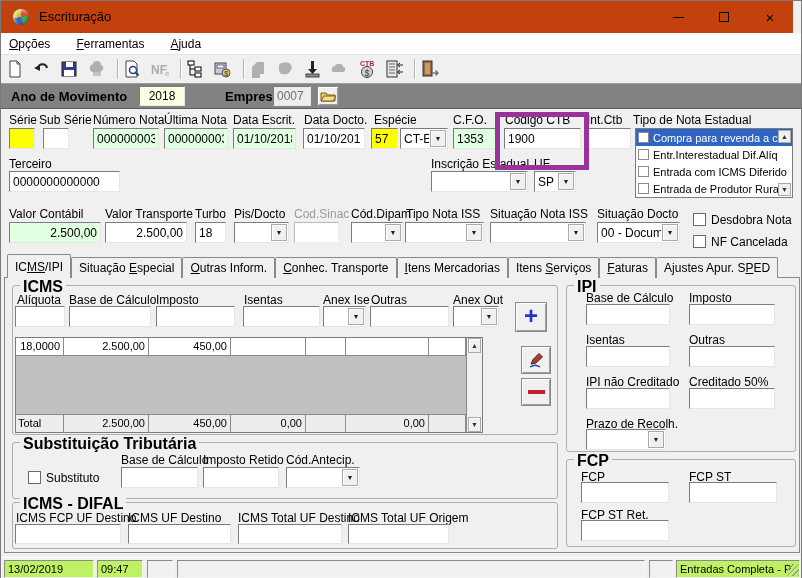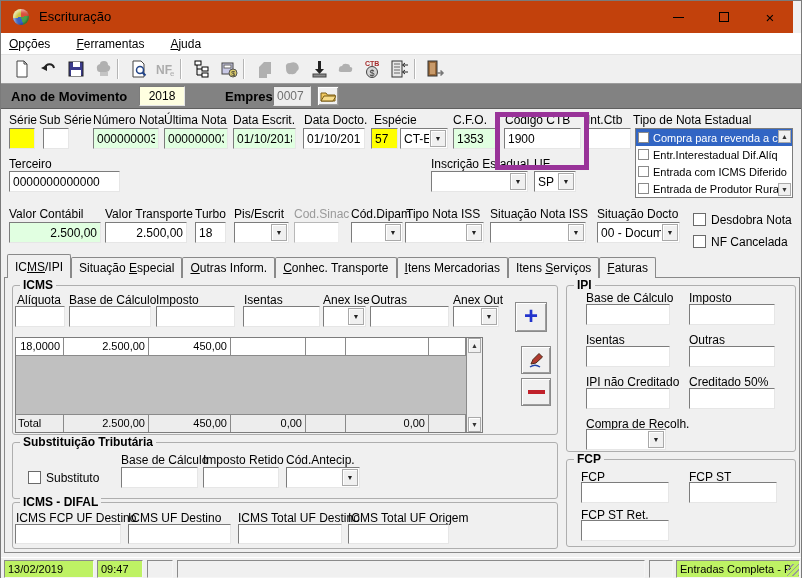--- a/index.html
+++ b/index.html
@@ -25,42 +25,42 @@
   .glyph-min { width:11px; height:0; border-bottom:1px solid #000; display:block; }
   .glyph-max { width:10px; height:10px; border:1px solid #000; display:block; }
   .glyph-close { font-size:15px; line-height:1; }
 
   
   .menubar { position:absolute; left:0; top:32px; width:800px; height:22px; background:#fff; border-bottom:1px solid #e3e3e3; display:flex; align-items:center; padding-left:8px; gap:26px; }
   .menu-item { font-size:12px; cursor:default; }
 
   
   .toolbar { position:absolute; left:0; top:54px; width:800px; height:28px; background:#f0f0f0; display:flex; align-items:center; padding-left:4px; }
-  .tbtn { width:27px; height:24px; display:flex; align-items:center; justify-content:flex-end; }
+  .tbtn { width:27px; height:24px; display:flex; align-items:center; justify-content:flex-start; }
   .tsep { width:1px; height:20px; background:#b5b5b5; margin:0 4px; box-shadow:1px 0 0 #fff; }
 
   
   .headerbar { position:absolute; left:0; top:82px; width:800px; height:26px; background:#828282; border-top:1px solid #9c9c9c; border-bottom:1px solid #5f5f5f; }
   .hlbl { position:absolute; font-weight:bold; font-size:13px; top:5px; }
 
   
   .lbl { position:absolute; font-size:12px; white-space:nowrap; }
   .lbl.gray { color:#9a9a9a; }
   .fld { position:absolute; height:21px; border:1px solid; border-color:#7c7c7c #e6e6e6 #e6e6e6 #7c7c7c; background:#fff; font-family:"Liberation Sans",sans-serif; font-size:12px; padding:0 3px; outline:none; }
   .fld.green { background:#E1FFE1; }
   .fld.cream { background:#FFFFE1; }
   .fld.yellow { background:#FFFF00; }
   .fld.ra { text-align:right; }
   .fld.ctr { text-align:center; }
   .combo { position:absolute; height:21px; border:1px solid; border-color:#7c7c7c #e6e6e6 #e6e6e6 #7c7c7c; background:#fff; }
   .combo .cval { position:absolute; left:3px; top:3px; right:18px; font-size:12px; white-space:nowrap; overflow:hidden; }
   .dd { position:absolute; right:1px; top:1px; bottom:1px; width:16px; background:#f0f0f0; border:1px solid #a9a9a9; box-shadow:inset 1px 1px 0 #fff; display:flex; align-items:center; justify-content:center; font-size:7px; color:#222; }
   .cb { position:absolute; width:13px; height:13px; background:#fff; border:1px solid #6a6a6a; }
   .groupbox { position:absolute; border:1px solid #aeaeae; border-radius:3px; }
-  .glegend { position:absolute; font-weight:bold; font-size:12px; background:#f0f0f0; padding:0 3px; white-space:nowrap; }
+  .glegend { position:absolute; font-weight:bold; font-size:16px; background:#f0f0f0; padding:0 3px; white-space:nowrap; }
   .sq-btn { position:absolute; background:#f0f0f0; border:1px solid #8a8a8a; box-shadow:inset 1px 1px 0 #fff, inset -1px -1px 0 #9d9d9d; display:flex; align-items:center; justify-content:center; }
 
   
   .listbox { position:absolute; left:634px; top:127px; width:158px; height:70px; background:#fff; border:1px solid #7c7c7c; overflow:hidden; }
   .lb-row { height:17px; display:flex; align-items:center; padding-left:2px; white-space:nowrap; overflow:hidden; font-size:11px; }
   .lb-row .lb-cb { width:11px; height:11px; min-width:11px; background:#fff; border:1px solid #8a8a8a; margin-right:4px; }
   .lb-row.sel { background:#3165C4; color:#fff; }
   .lb-arrow { position:absolute; right:1px; width:13px; height:13px; background:#f0f0f0; border:1px solid #a9a9a9; font-size:7px; display:flex; align-items:center; justify-content:center; color:#333; }
 
   
@@ -298,21 +298,21 @@
   </div>
   <span class="lbl" style="left:533px; top:156px">UF</span>
   <div class="combo" style="left:533px; top:170px; width:42px">
     <span class="cval">SP</span>
       <span class="dd">▼</span>
   </div>
 
   <span class="lbl" style="left:8px; top:206px">Valor Contábil</span>
   <span class="lbl" style="left:104px; top:206px">Valor Transporte</span>
   <span class="lbl" style="left:194px; top:206px">Turbo</span>
-  <span class="lbl" style="left:233px; top:206px">Pis/Escrit</span>
+  <span class="lbl" style="left:233px; top:206px">Pis/Docto</span>
   <span class="lbl gray" style="left:293px; top:206px">Cod.Sinac</span>
   <span class="lbl" style="left:350px; top:206px">Cód.Dipam</span>
   <span class="lbl" style="left:405px; top:206px">Tipo Nota ISS</span>
   <span class="lbl" style="left:489px; top:206px">Situação Nota ISS</span>
   <span class="lbl" style="left:596px; top:206px">Situação Docto</span>
 
   <input class="fld green ra" style="left: 8px; top: 221px; width: 92px;" value="2.500,00">
   <input class="fld ra" style="left: 104px; top: 221px; width: 82px;" value="2.500,00">
   <input class="fld" style="left: 194px; top: 221px; width: 31px;" value="18">
   <div class="combo" style="left:233px; top:221px; width:55px">
@@ -342,20 +342,21 @@
   <span class="lbl" style="left:710px; top:234px">NF Cancelada</span>
 
   <div class="tabs">
     <span class="tab active">IC<u>MS</u>/IPI</span>
     <span class="tab">Situação <u>E</u>special</span>
     <span class="tab"><u>O</u>utras Inform.</span>
     <span class="tab"><u>C</u>onhec. Transporte</span>
     <span class="tab"><u>I</u>tens Mercadorias</span>
     <span class="tab">Itens <u>S</u>erviços</span>
     <span class="tab"><u>F</u>aturas</span>
+    <span class="tab">Ajustes Apur. S<u>P</u>ED</span>
   </div>
   <div class="content"></div>
 
   <div class="groupbox" style="left:11px; top:284px; width:546px; height:150px"></div>
   <span class="glegend" style="left:19px; top:277px">ICMS</span>
   <span class="lbl" style="left:16px; top:292px">Alíquota</span>
   <span class="lbl" style="left:68px; top:292px">Base de Cálculo</span>
   <span class="lbl" style="left:155px; top:292px">Imposto</span>
   <span class="lbl" style="left:243px; top:292px">Isentas</span>
   <span class="lbl" style="left:322px; top:292px">Anex Ise</span>
@@ -444,21 +445,21 @@
   <input class="fld" style="left: 585px; top: 303px; width: 84px;">
   <input class="fld" style="left: 688px; top: 303px; width: 86px;">
   <span class="lbl" style="left:585px; top:332px">Isentas</span>
   <span class="lbl" style="left:688px; top:332px">Outras</span>
   <input class="fld" style="left: 585px; top: 345px; width: 84px;">
   <input class="fld" style="left: 688px; top: 345px; width: 86px;">
   <span class="lbl" style="left:585px; top:374px">IPI não Creditado</span>
   <span class="lbl" style="left:688px; top:374px">Creditado 50%</span>
   <input class="fld" style="left: 585px; top: 387px; width: 84px;">
   <input class="fld" style="left: 688px; top: 387px; width: 86px;">
-  <span class="lbl" style="left:585px; top:416px">Compra de Recolh.</span>
+  <span class="lbl" style="left:585px; top:416px">Prazo de Recolh.</span>
   <div class="combo" style="left:585px; top:428px; width:80px">
     <span class="cval"></span>
       <span class="dd">▼</span>
   </div>
 
   <div class="groupbox" style="left:565px; top:458px; width:230px; height:88px"></div>
   <span class="glegend" style="left:573px; top:451px">FCP</span>
   <span class="lbl" style="left:580px; top:469px">FCP</span>
   <span class="lbl" style="left:688px; top:469px">FCP ST</span>
   <input class="fld" style="left: 580px; top: 481px; width: 88px;">

